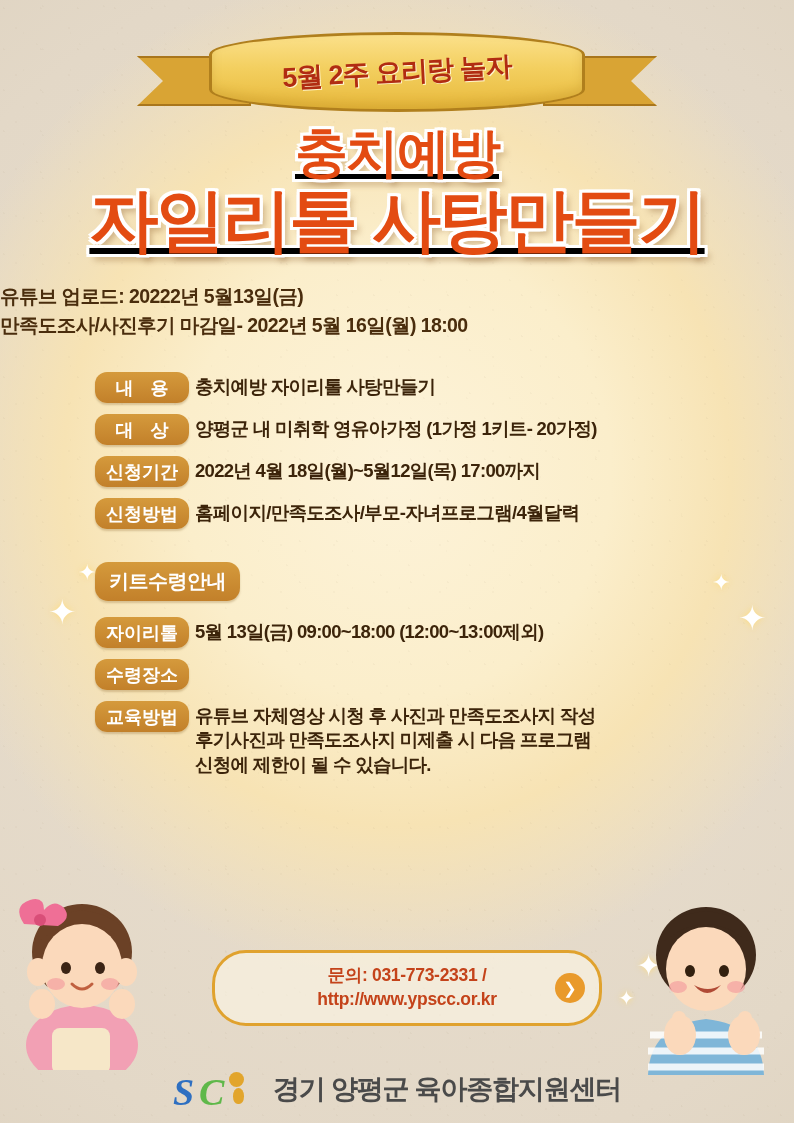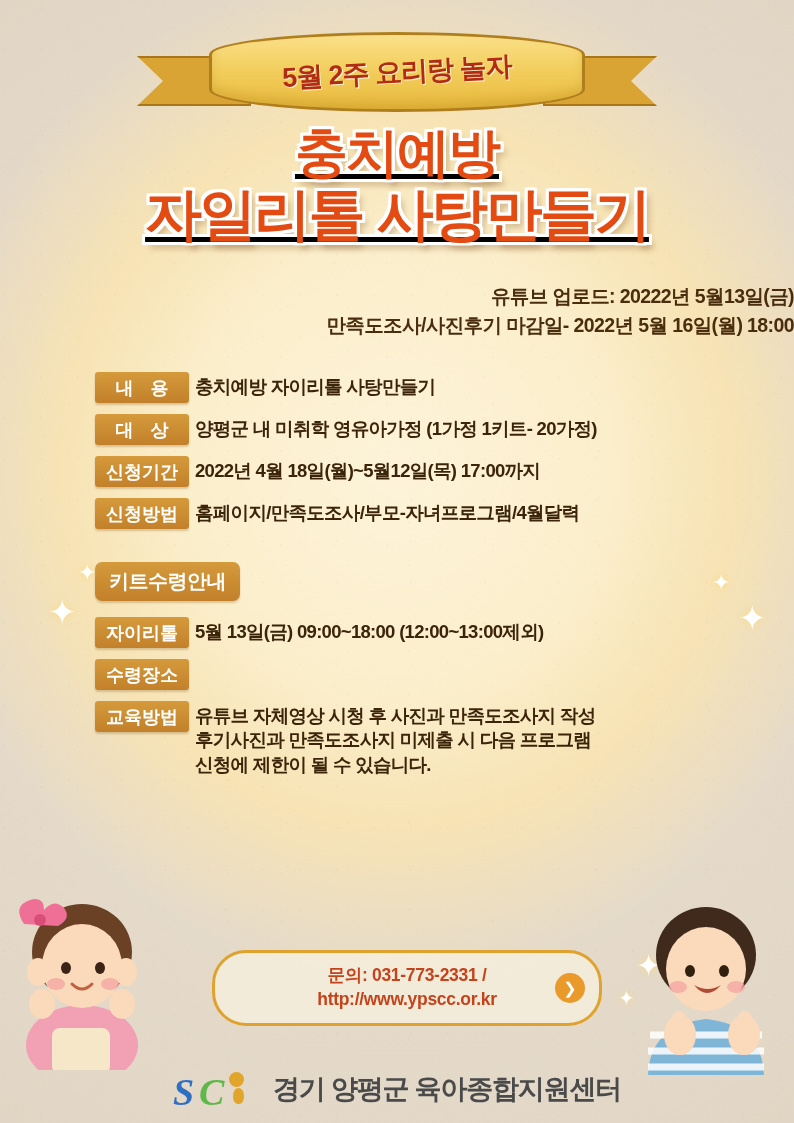--- a/index.html
+++ b/index.html
@@ -102,38 +102,38 @@
     color: #e34b12;
     letter-spacing: -2px;
     line-height: 1.05;
     text-shadow:
       3px 0 0 #fff, -3px 0 0 #fff, 0 3px 0 #fff, 0 -3px 0 #fff,
       3px 3px 0 #fff, -3px 3px 0 #fff, 3px -3px 0 #fff, -3px -3px 0 #fff,
       5px 6px 6px rgba(120,70,20,.35);
   }
   .title2 {
     margin-top: 4px;
-    font-size: 57px;
+    font-size: 69px;
     font-weight: bold;
     color: #e34b12;
     letter-spacing: -2.5px;
     line-height: 1.05;
     text-shadow:
       3px 0 0 #fff, -3px 0 0 #fff, 0 3px 0 #fff, 0 -3px 0 #fff,
       3px 3px 0 #fff, -3px 3px 0 #fff, 3px -3px 0 #fff, -3px -3px 0 #fff,
       5px 6px 6px rgba(120,70,20,.35);
   }
 
   
   .schedule {
     position: absolute;
     top: 282px;
     left: 0;
     width: 794px;
-    text-align: right;
+    text-align: left;
     color: #4a2d0d;
     font-size: 19.5px;
     font-weight: bold;
     letter-spacing: -0.6px;
     line-height: 1.5;
   }
 
   
   .info {
     position: absolute;
@@ -143,21 +143,21 @@
   }
   .row {
     display: flex;
     align-items: flex-start;
     margin-bottom: 11px;
   }
   .chip {
     flex: 0 0 auto;
     min-width: 94px;
     height: 31px;
-    border-radius: 3px;
+    border-radius: 12px;
     background: linear-gradient(180deg, #d59a3c 0%, #c2802a 100%);
     color: #ffffff;
     font-size: 18px;
     font-weight: bold;
     letter-spacing: 6px;
     display: flex;
     align-items: center;
     justify-content: center;
     padding: 0 10px;
     box-sizing: border-box;
@@ -177,21 +177,21 @@
 
   .section-head {
     margin: 22px 0 16px 0;
     display: inline-block;
     background: linear-gradient(180deg, #d59a3c 0%, #c2802a 100%);
     color: #fff;
     font-size: 20px;
     font-weight: bold;
     letter-spacing: -0.5px;
     padding: 6px 14px;
-    border-radius: 7px;
+    border-radius: 13px;
     box-shadow: 0 2px 2px rgba(120,80,20,.25);
   }
 
   
   .spark {
     position: absolute;
     color: #fff;
     font-size: 26px;
     text-shadow: 0 0 6px rgba(255,220,120,.9);
     pointer-events: none;

